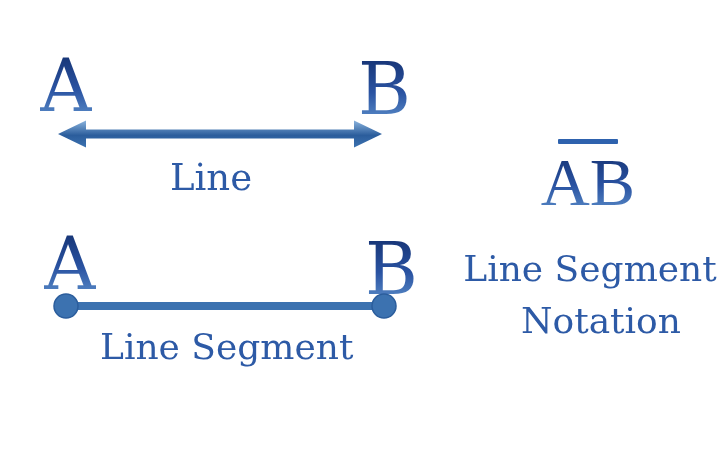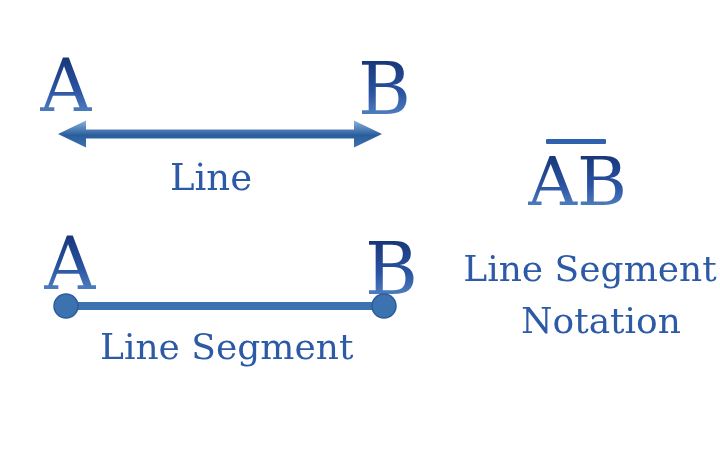--- a/index.html
+++ b/index.html
@@ -57,21 +57,21 @@
   .arrow-svg {
     position: absolute;
     left: 55px; top: 114px;
   }
   .segment-svg {
     position: absolute;
     left: 50px; top: 286px;
   }
   .notation-block {
     position: absolute;
-    left: 528px; top: 139px; width: 96px;
+    left: 540px; top: 139px; width: 96px; font-family: Liberation Serif, serif;
   }
   .overbar {
     height: 5px;
     width: 62%;
     margin: 0 auto 4px auto;
     background: var(--overbar-blue, #2e62ae);
     border-radius: 1px;
   }
   .notation-caption {
     left: 440px; top: 243px; width: 300px;

